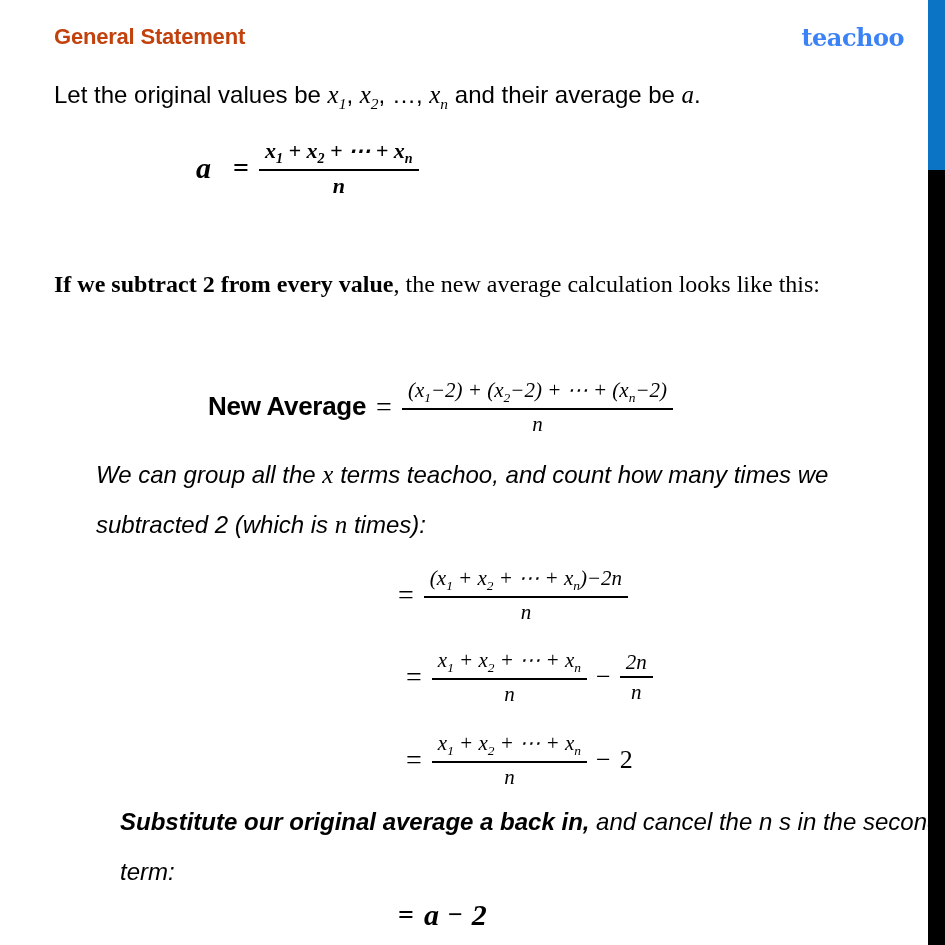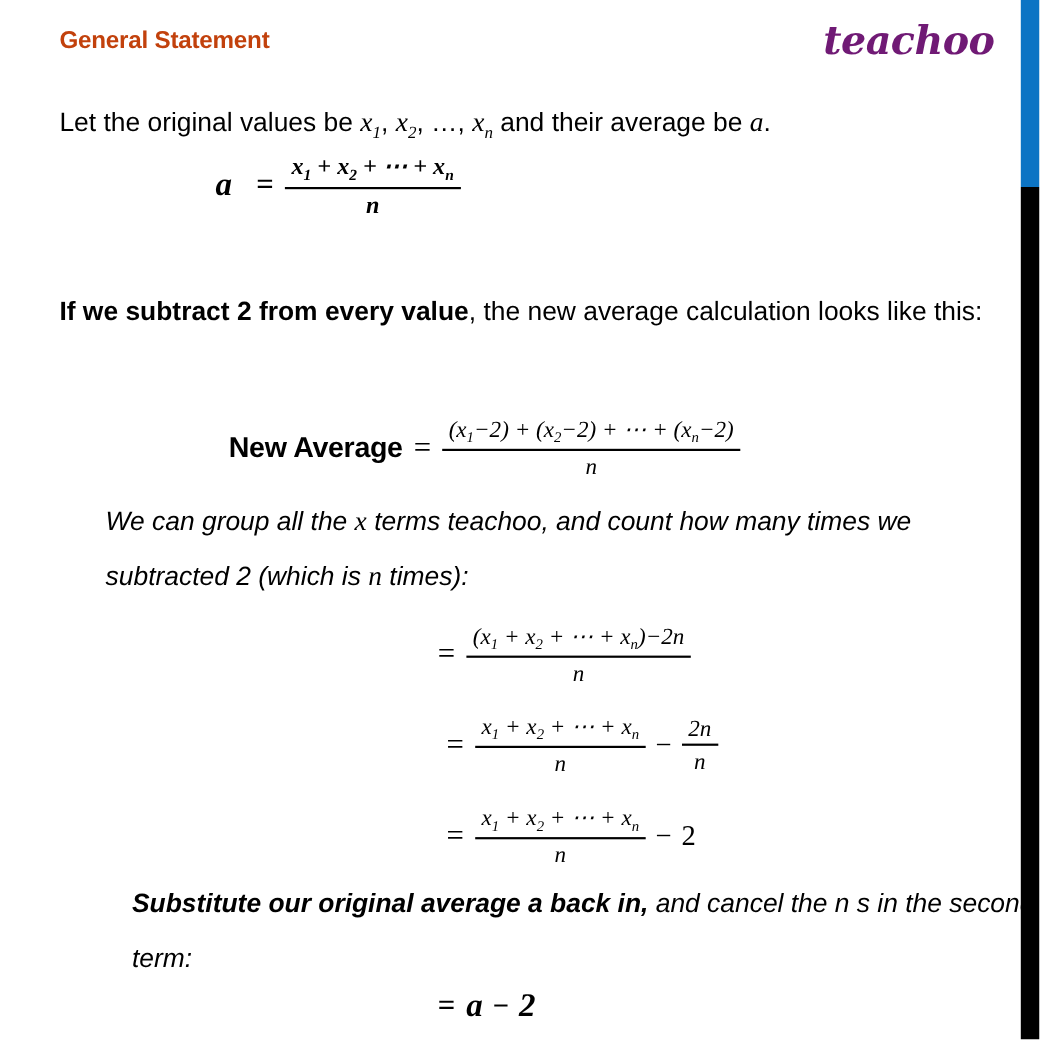--- a/index.html
+++ b/index.html
@@ -59,24 +59,23 @@
   }
   #section-heading {
     font-size: 22px;
     font-weight: bold;
     color: #c2410c;
     letter-spacing: -0.2px;
     white-space: nowrap;
   }
   #brand-logo {
     font-family: "DejaVu Serif", serif;
-    font-size: 36px;
-    font-weight: bold;
-    font-style: italic;
-    color: #701a75;
+    font-size: 24px;
+    font-weight: bold;
+    color: #3b82f6;
     letter-spacing: -0.5px;
     padding-right: 4px;
     white-space: nowrap;
   }
 
   
   .para {
     position: absolute;
     font-size: 24px;
     line-height: 50px;
@@ -175,21 +174,21 @@
 </head>
 <body>
 
 <div id="page">
 
   <div id="header">
     <div id="section-heading">General Statement</div>
     <div id="brand-logo">teachoo</div>
   </div>
 
-  <div class="para" style="top:87px; left:54px; width:840px;">
+  <div class="para" style="top:70px; left:54px; width:840px;">
     <span>Let the original values be </span><span class="mv"><span>x</span><sub>1</sub></span><span>, </span><span class="mv"><span>x</span><sub>2</sub></span><span>, …, </span><span class="mv"><span>x</span><sub>n</sub></span><span> and their average be </span><span class="mv">a</span><span>.</span>
   </div>
 
   <div class="mathrow" style="top:138px; left:196px;">
     <span class="lead">a</span>
     <span class="eq bold">=</span>
     <span class="frac bold">
       <span class="num">
         <span><span>x</span><sub>1</sub></span>
         <span>+</span>
@@ -197,21 +196,21 @@
         <span>+</span>
         <span>⋯</span>
         <span>+</span>
         <span><span>x</span><sub>n</sub></span>
       </span>
       <span class="bar"></span>
       <span class="den">n</span>
     </span>
   </div>
 
-  <div class="para" style="top:259px; left:54px; width:850px;">
+  <div class="para" style="top:259px; left:54px; width:850px;font-family:Liberation Serif, serif;">
     <span class="b">If we subtract 2 from every value</span><span>, the new average calculation looks like this:</span>
   </div>
 
   <div class="mathrow" style="top:378px; left:208px;">
     <span class="sans-label">New Average</span>
     <span class="eq">=</span>
     <span class="frac">
       <span class="num">
         <span><span>(</span><span>x</span><sub>1</sub><span>−2)</span></span>
         <span>+</span>

